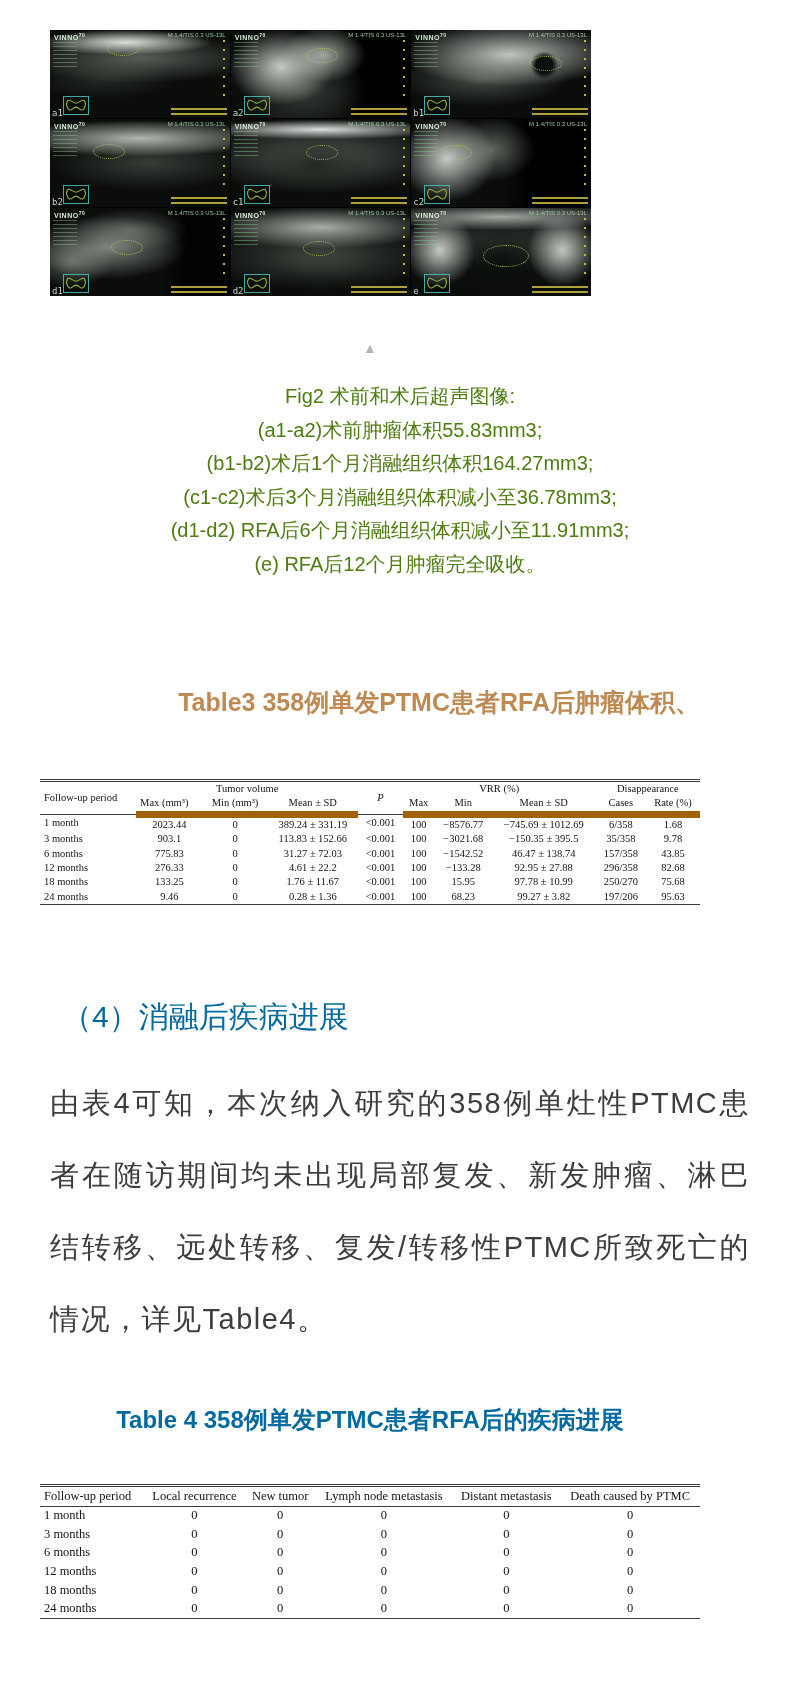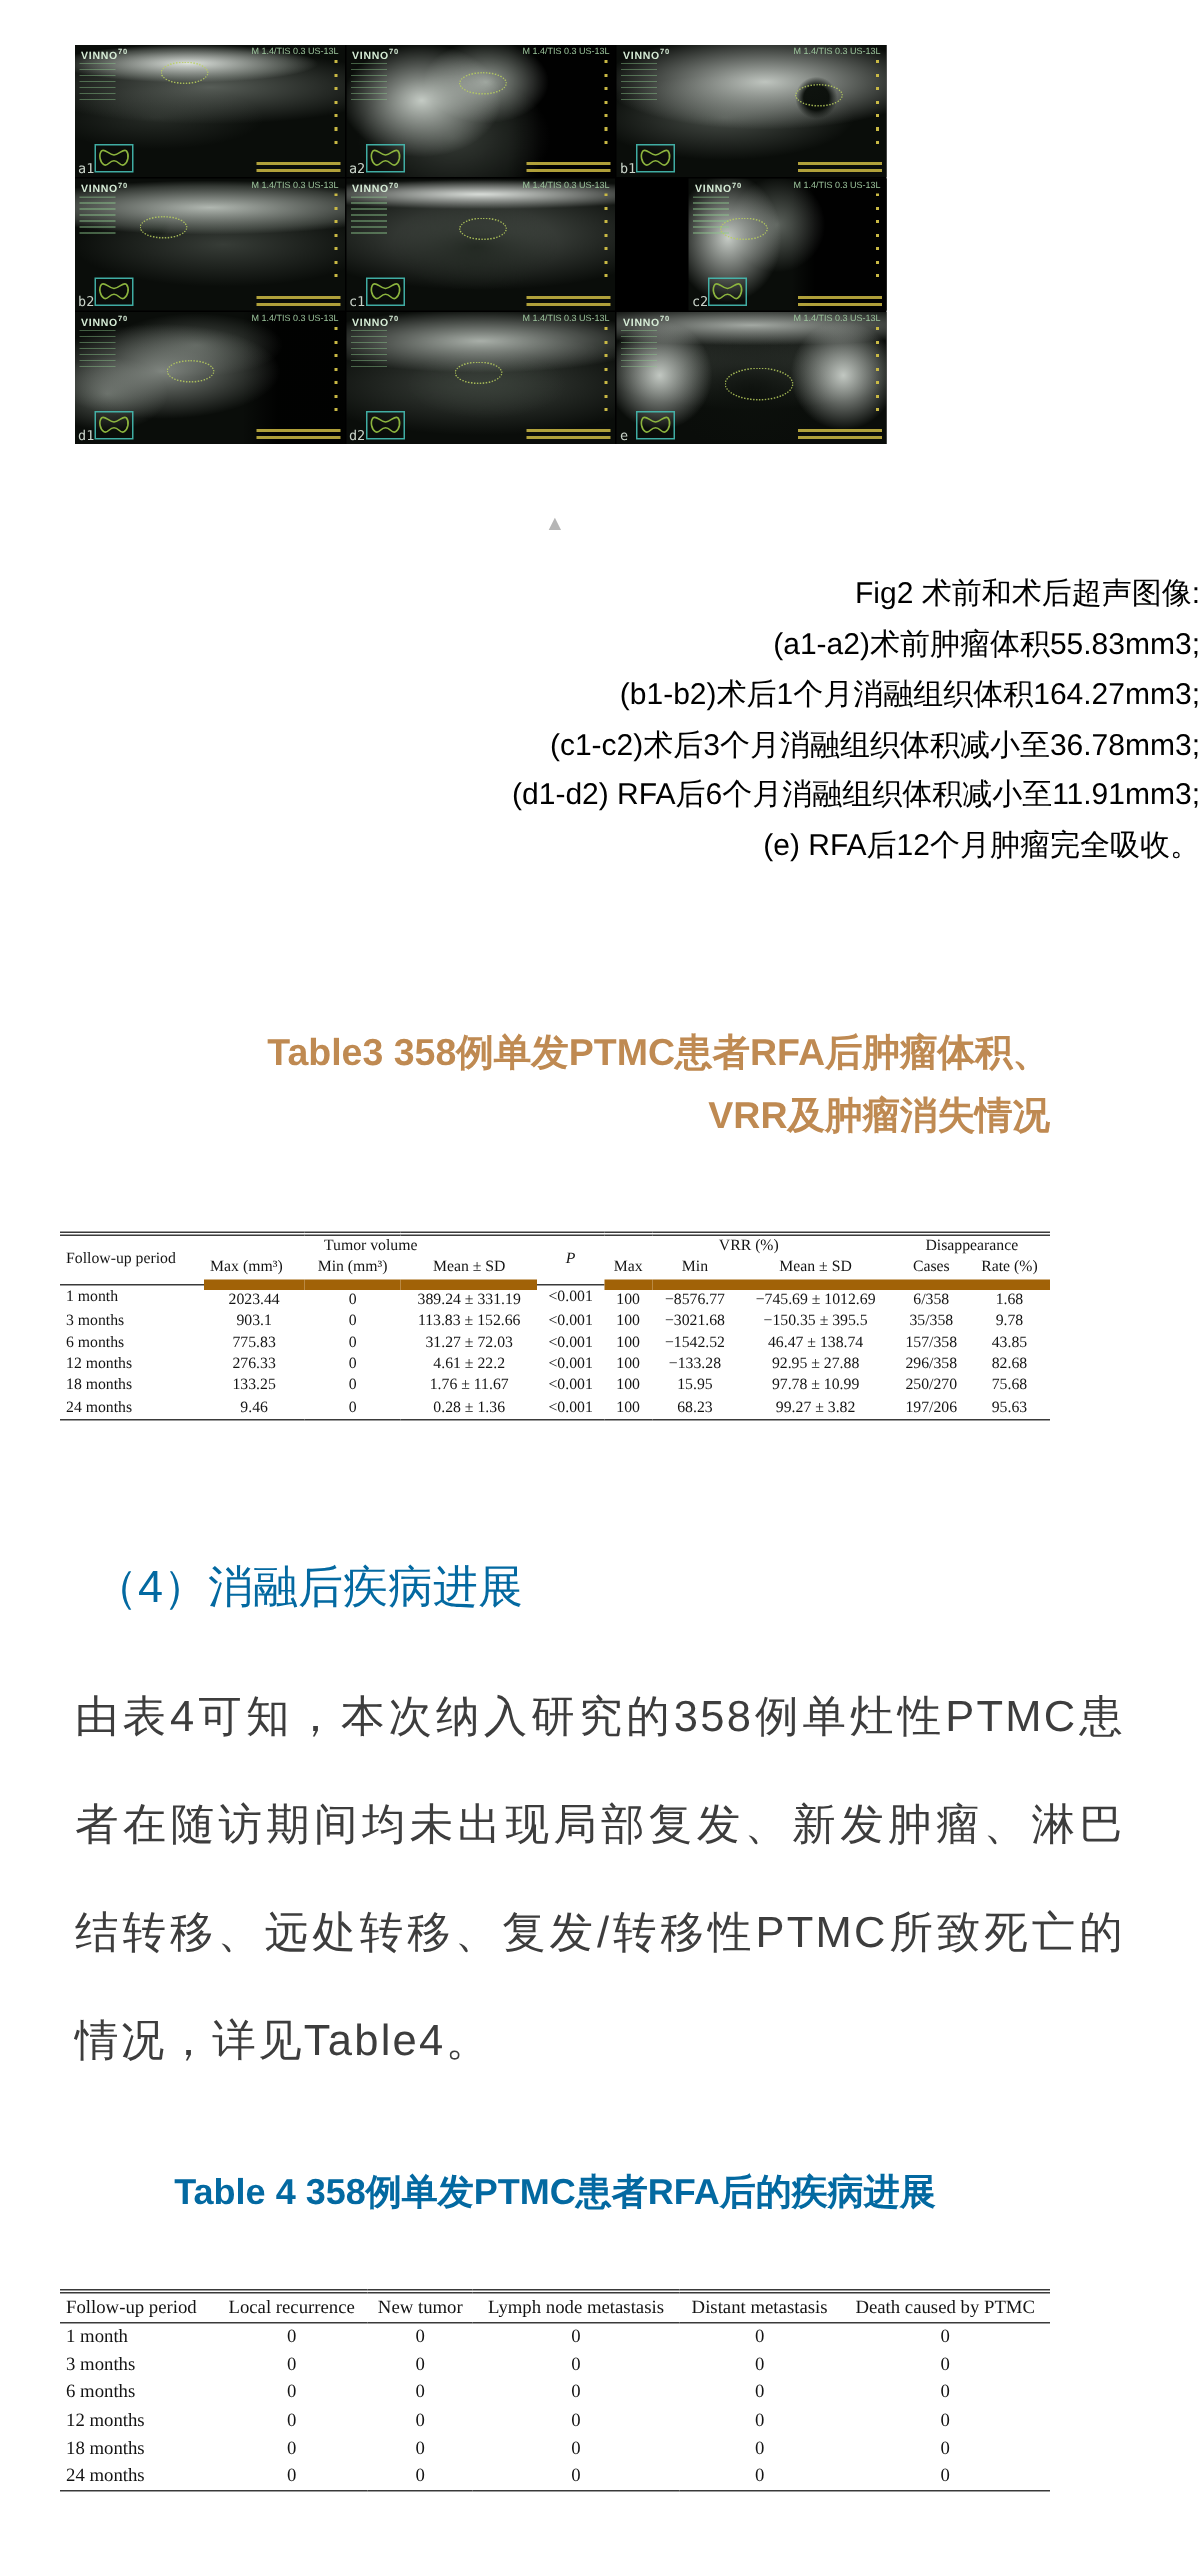--- a/index.html
+++ b/index.html
@@ -32,21 +32,21 @@
     radial-gradient(ellipse 90% 25% at 50% 22%, rgba(205,212,205,.85), rgba(130,138,130,.35) 65%, transparent 82%),
     radial-gradient(circle 10px at 30% 34%, rgba(20,26,20,.85) 55%, transparent 100%),
     radial-gradient(ellipse 70% 40% at 55% 50%, rgba(110,118,110,.45), transparent 80%); }
   .c4 { background-image:
     radial-gradient(ellipse 90% 14% at 50% 12%, rgba(228,232,228,.95), transparent 80%),
     radial-gradient(ellipse 38% 40% at 48% 52%, rgba(30,36,30,.85), transparent 82%),
     radial-gradient(ellipse 85% 50% at 50% 42%, rgba(150,158,150,.5), transparent 85%); }
   .c5 { background-image:
     radial-gradient(ellipse 36% 65% at 20% 45%, rgba(218,224,218,.9), transparent 75%),
     radial-gradient(ellipse 30% 45% at 45% 35%, rgba(160,168,160,.55), transparent 80%),
-    linear-gradient(90deg, transparent 52%, rgba(0,0,0,.94) 64%); margin-left: 48px; }
+    linear-gradient(90deg, transparent 52%, rgba(0,0,0,.94) 64%); }
   .c6 { background-image:
     radial-gradient(ellipse 55% 45% at 32% 45%, rgba(175,182,175,.7), transparent 80%),
     radial-gradient(ellipse 28% 35% at 12% 62%, rgba(150,158,150,.55), transparent 80%),
     radial-gradient(ellipse 40% 30% at 45% 25%, rgba(140,148,140,.5), transparent 80%),
     linear-gradient(90deg, transparent 62%, rgba(0,0,0,.88) 75%); }
   .c7 { background-image:
     radial-gradient(ellipse 80% 30% at 50% 22%, rgba(195,202,195,.85), transparent 80%),
     radial-gradient(ellipse 35% 30% at 52% 55%, rgba(55,62,55,.75), transparent 85%),
     radial-gradient(ellipse 80% 45% at 50% 55%, rgba(120,128,120,.45), transparent 85%); }
   .c8 { background-image:
@@ -73,21 +73,21 @@
     border:1px solid rgba(70,190,180,.9); box-sizing:border-box; padding:1px; }
   .us-thyroid svg { display:block; width:100%; height:100%; }
   .us-thyroid path { fill:none; stroke:#8cb43e; stroke-width:2; }
   .us-label { position:absolute; left:2px; bottom:0; font-size:9px; color:#c9d3c9;
     font-family:"DejaVu Sans Mono", monospace; }
   .us-readout { position:absolute; right:3px; bottom:2px; width:56px; height:8px; opacity:.9;
     background:repeating-linear-gradient(180deg, rgba(215,195,70,.9) 0 2px, transparent 2px 5px); }
 
   
   .collapse { width:640px; margin:44px 0 0 50px; text-align:center; color:#b5b5b5; font-size:14px; height:16px; line-height:16px; }
-  .caption { margin:24px 0 0 0; text-align:right; color:#000000; font-size:20px; line-height:33.5px; }
+  .caption { margin:24px 0 0 0; text-align:center; color:#4d7c0f; font-size:20px; line-height:33.5px; }
 
   
   .t3-title { margin:100px 0 0 40px; width:660px; text-align:right;
     color:#bf8a52; font-weight:bold; font-size:25px; line-height:42px; }
   .sec-heading { margin:92px 0 0 62px; color:#0369a1; font-size:30px; font-weight:normal; line-height:40px; }
   .t4-title { margin:48px 0 0 40px; width:660px; text-align:center;
     color:#0369a1; font-weight:bold; font-size:24px; line-height:34px; }
 
   
   .body-text { margin:30px 50px 0 50px; font-size:29px; line-height:72px; color:#3d3d3d;
@@ -267,21 +267,20 @@
     <div>Fig2 术前和术后超声图像:</div>
     <div>(a1-a2)术前肿瘤体积55.83mm3;</div>
     <div>(b1-b2)术后1个月消融组织体积164.27mm3;</div>
     <div>(c1-c2)术后3个月消融组织体积减小至36.78mm3;</div>
     <div>(d1-d2) RFA后6个月消融组织体积减小至11.91mm3;</div>
     <div>(e) RFA后12个月肿瘤完全吸收。</div>
   </div>
 
 <div class="t3-title">
   <span>Table3 358例单发PTMC患者RFA后肿瘤体积、</span><br>
-  <span>VRR及肿瘤消失情况</span>
 </div>
 
 <table class="t3">
     <thead>
       <tr>
         <th rowspan="2">Follow-up period</th>
         <th colspan="3">Tumor volume</th>
         <th rowspan="2" class="pcol">P</th>
         <th colspan="3">VRR (%)</th>
         <th colspan="2">Disappearance</th>

